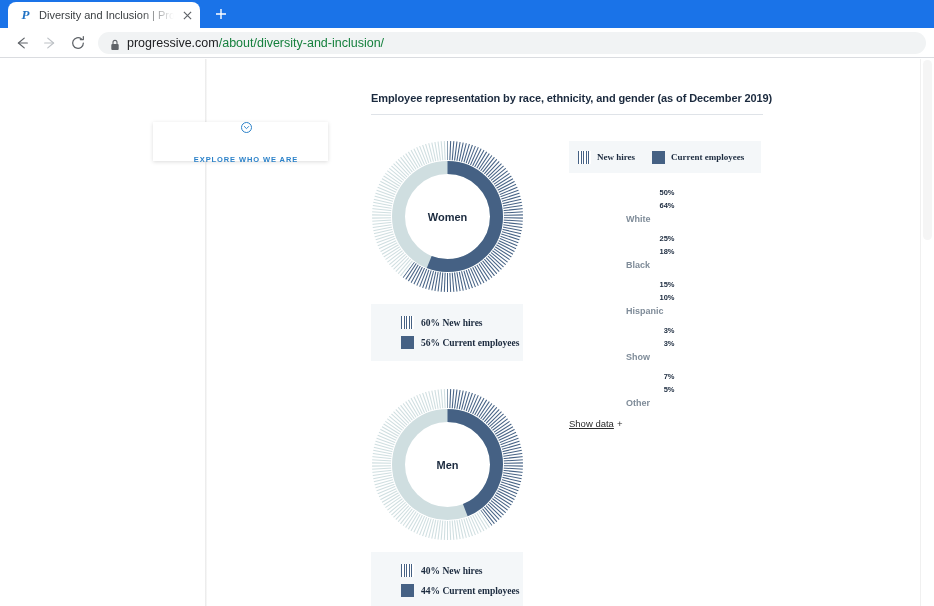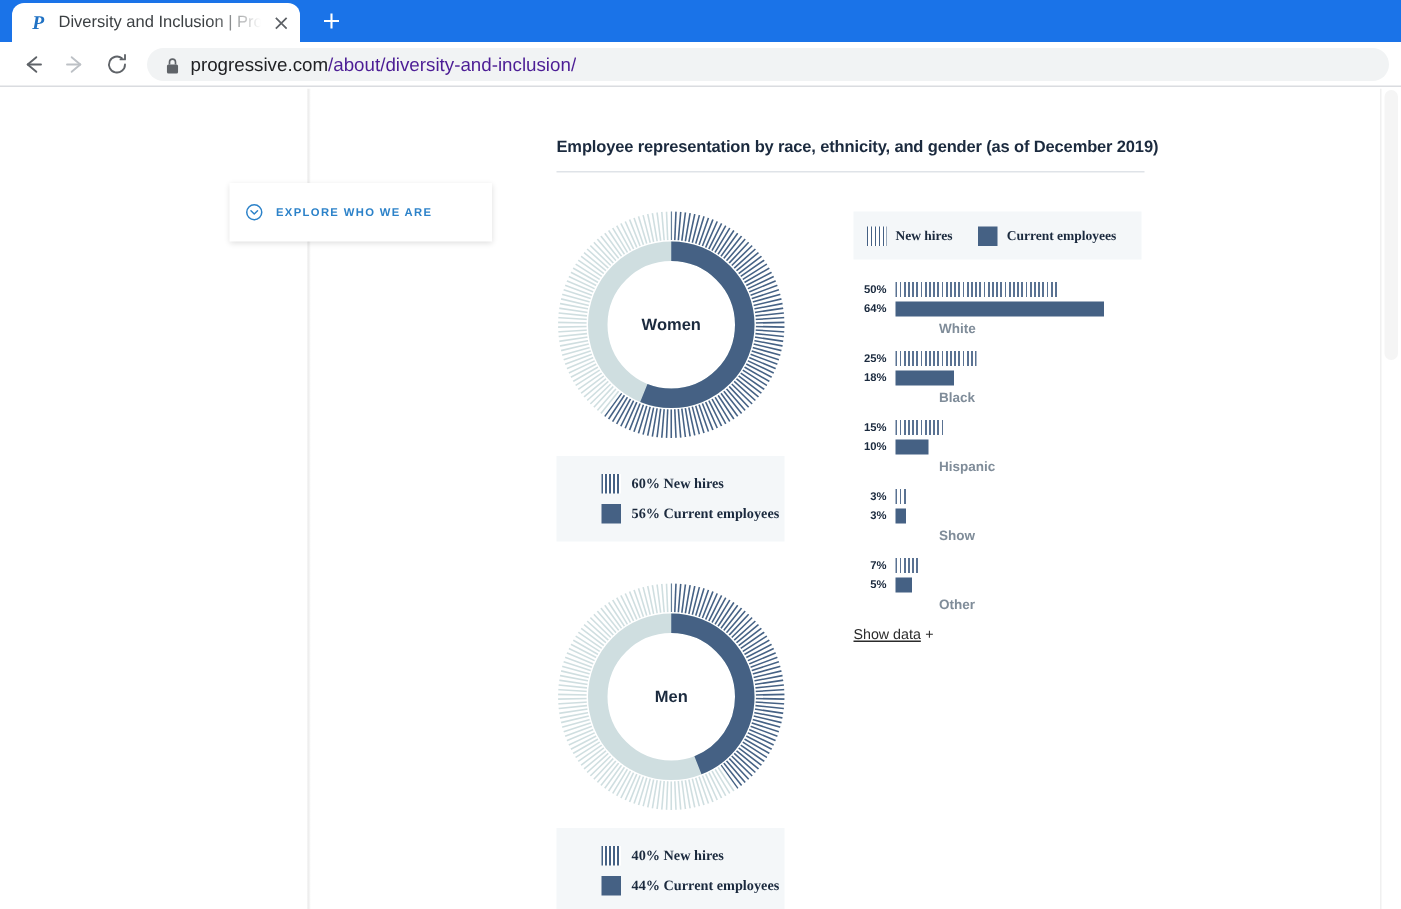--- a/index.html
+++ b/index.html
@@ -62,21 +62,21 @@
     flex: 1; height: 22px; background: #f1f3f4;
     border-radius: 11px; margin-left: 6px;
     display: flex; align-items: center; gap: 7px;
     padding: 0 12px;
   }
   .lock-icon { width: 10px; height: 12px; flex: 0 0 10px; color: #5f6368; }
   .url-text {
     font-size: 12.5px; color: #202124; white-space: nowrap;
     overflow: hidden;
   }
-  .url-text .dim { color: #4c1d95; }
+  .url-text .dim { color: #15803d; }
 
   
   .viewport {
     position: absolute; top: 59px; left: 0;
     width: 934px; height: 547px;
     background: #ffffff; overflow: hidden;
   }
   .scrollbar-track {
     position: absolute; top: 0; right: 0;
     width: 14px; height: 547px; background: #ffffff;
@@ -98,22 +98,23 @@
     width: 2px; height: 547px;
     background: linear-gradient(to right, #e8e8e8, #fafafa);
   }
 
   
   .explore-card {
     position: absolute; left: 153px; top: 63px;
     width: 175px; height: 39px;
     background: #ffffff;
     box-shadow: 0 1px 4px rgba(0,0,0,0.14);
-    display: flex; align-items: center; gap: 9px;
+    display: flex; align-items: center; gap: 22px;
     padding-left: 11px;
+    flex-direction: column;
   }
   .explore-icon {
     width: 11px; height: 11px; flex: 0 0 11px;
     border-radius: 50%; border: 1px solid #2c82c9;
     display: flex; align-items: center; justify-content: center;
     color: #2c82c9;
   }
   .explore-label {
     font-size: 7.5px; font-weight: bold; color: #2c82c9;
     letter-spacing: 0.9px;
@@ -173,21 +174,21 @@
     display: flex; align-items: center; padding-left: 9px; gap: 8px;
     margin-top: 26px;
   }
   .bar-legend .legend-text { font-size: 9px; }
   .bar-legend-item { display: flex; align-items: center; gap: 6px; }
   .bar-legend-item + .bar-legend-item { margin-left: 9px; justify-content: flex-end; }
 
   .bar-groups { margin-top: 15px; }
   .bar-group { margin-bottom: 10px; }
   .bar-line {
-    display: flex; height: 11px; margin-bottom: 2px;
+    display: flex; align-items: center; height: 11px; margin-bottom: 2px; flex-direction: column;
   }
   .bar-pct {
     width: 22px; flex: 0 0 22px; text-align: right;
     font-size: 7.5px; font-weight: bold; color: #1b2a3e;
     margin-right: 6px;
   }
   .bar-fill { height: 10px; }
   .bar-fill.solid { background: #456184; }
   .bar-fill.striped {
     background: repeating-linear-gradient(to right,

